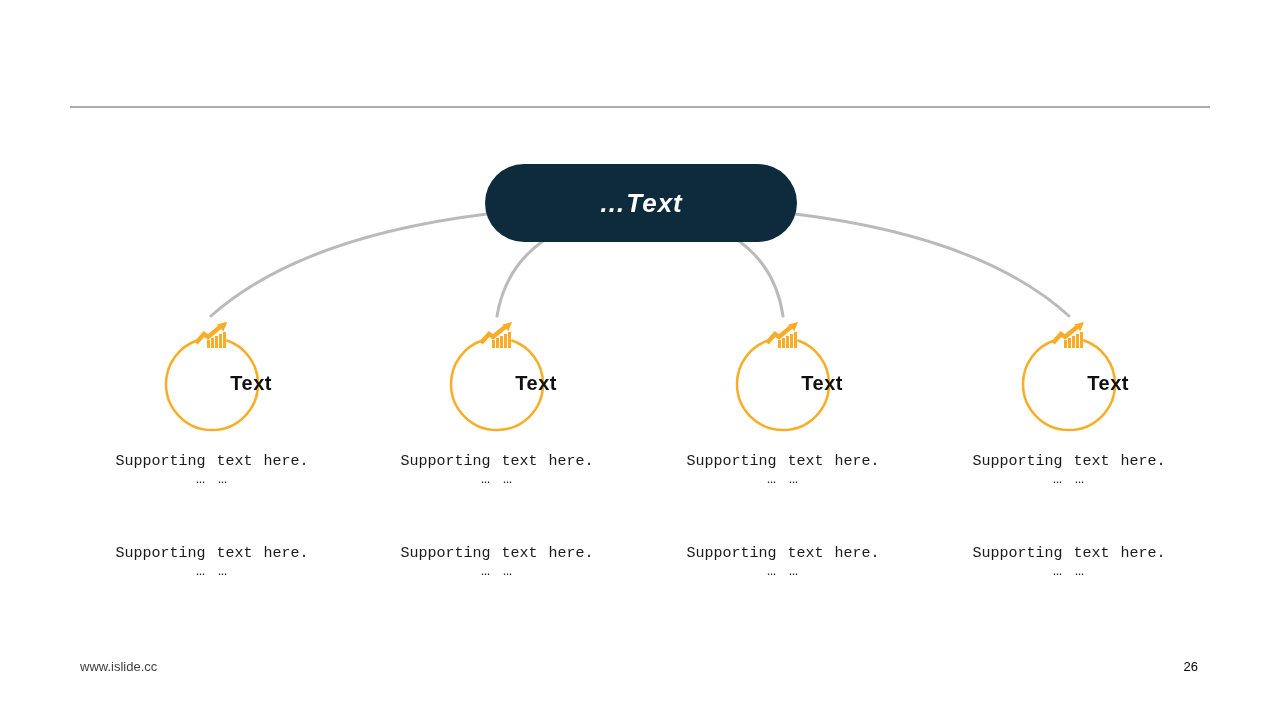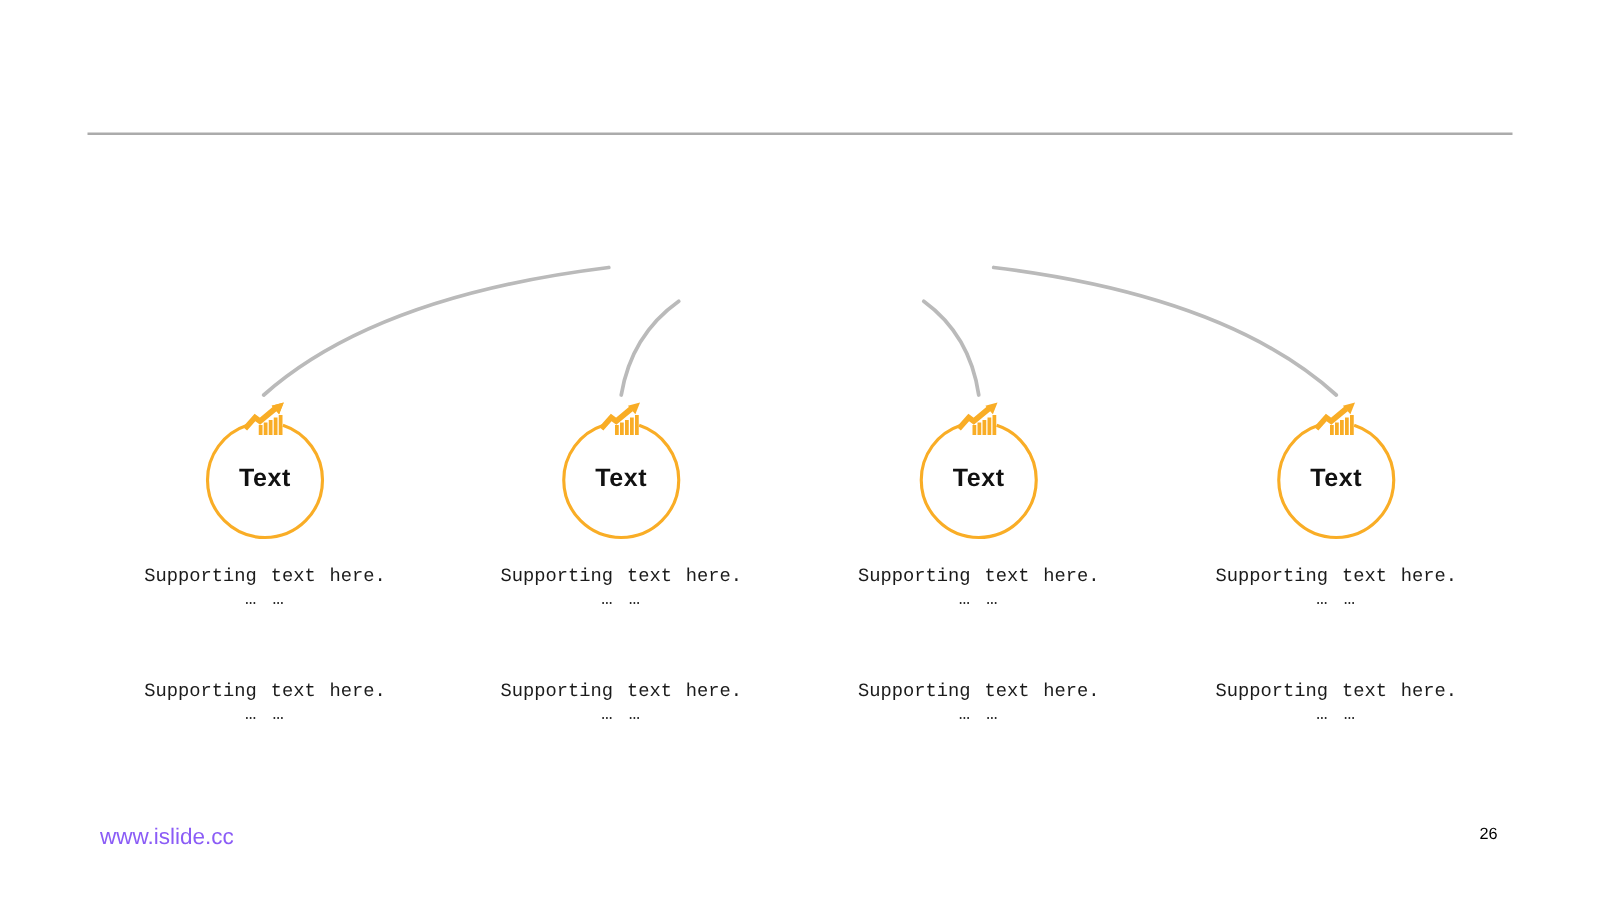--- a/index.html
+++ b/index.html
@@ -69,21 +69,21 @@
   .node-wrap svg {
     position: absolute;
     left: 0;
     top: 0;
   }
   .node-label {
     position: absolute;
     left: 0;
     right: 0;
     top: 52px;
-    text-align: center;
+    text-align: right;
     font-size: 20px;
     font-weight: bold;
     color: #111111;
     letter-spacing: 0.5px;
   }
   .support-block {
     font-size: 15px;
     line-height: 18px;
     color: #1b1b1b;
     word-spacing: 2px;
@@ -92,22 +92,22 @@
   .support-block.first { margin-top: 21px; }
   .support-block.second { margin-top: 56px; }
   .ellipsis-line {
     color: #2a2a2a;
     letter-spacing: 1px;
   }
   .footer-url {
     position: absolute;
     left: 80px;
     top: 659px;
-    font-size: 18px;
-    color: #8b5cf6;
+    font-size: 13px;
+    color: #404040;
     text-align: right;
   }
   .page-number {
     position: absolute;
     right: 82px;
     top: 659px;
     font-size: 13px;
     color: #000000;
   }
 </style>
@@ -118,20 +118,23 @@
 
   <div class="divider"></div>
 
   <svg class="connectors" viewBox="0 0 1280 720" xmlns="http://www.w3.org/2000/svg">
     <path d="M 487 214 Q 300 237 211 316" fill="none" stroke="#bababa" stroke-width="3" stroke-linecap="round"></path>
     <path d="M 543 241 Q 505 268 497 316" fill="none" stroke="#bababa" stroke-width="3" stroke-linecap="round"></path>
     <path d="M 739 241 Q 776 268 783 316" fill="none" stroke="#bababa" stroke-width="3" stroke-linecap="round"></path>
     <path d="M 795 214 Q 982 237 1069 316" fill="none" stroke="#bababa" stroke-width="3" stroke-linecap="round"></path>
   </svg>
 
+  <div class="root-pill">
+    <span class="root-label">…Text</span>
+  </div>
 
   <div class="branch-column col-1">
     <div class="node-wrap">
       <svg width="120" height="112" viewBox="0 0 120 112" xmlns="http://www.w3.org/2000/svg">
         <circle cx="60" cy="64" r="46" fill="none" stroke="#f9ad26" stroke-width="2.5" stroke-dasharray="202 29"></circle>
         <g transform="translate(43,2)" fill="#f9ad26">
           <rect x="12" y="18" width="3" height="8"></rect>
           <rect x="16" y="16" width="3" height="10"></rect>
           <rect x="20" y="14" width="3" height="12"></rect>
           <rect x="24" y="12" width="3" height="14"></rect>

